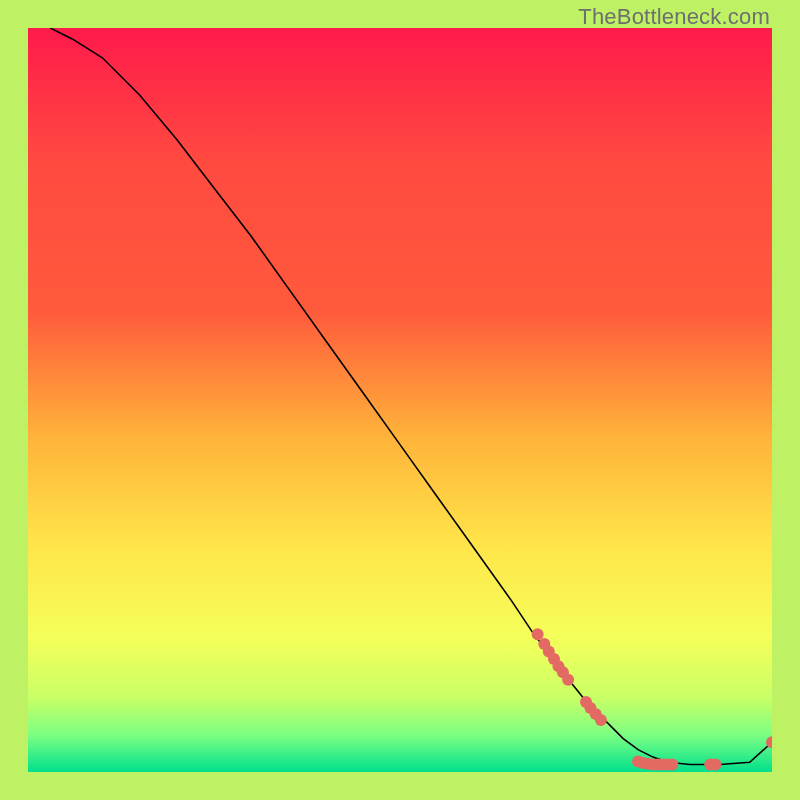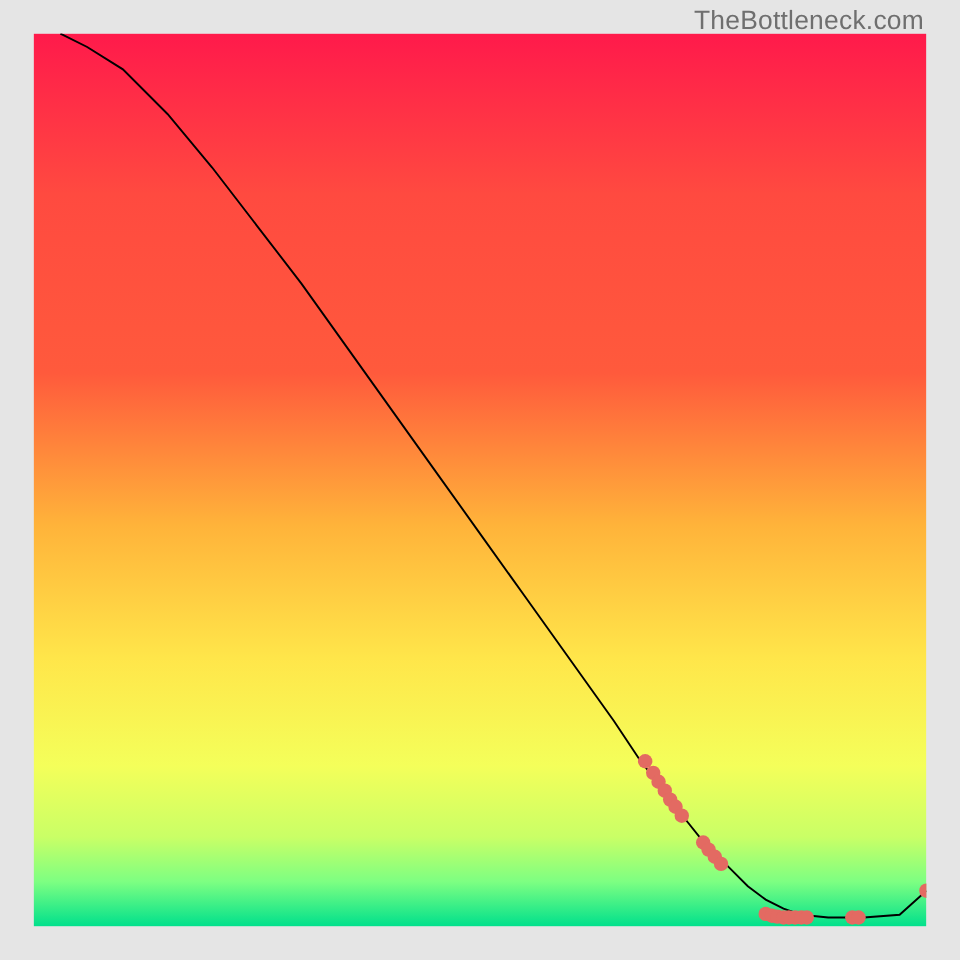--- a/index.html
+++ b/index.html
@@ -8,21 +8,21 @@
     width: 800px;
     height: 800px;
     background: #000;
     overflow: hidden;
     font-family: Arial, Helvetica, sans-serif;
   }
   .stage {
     position: relative;
     width: 800px;
     height: 800px;
-    background: #e5e5e5;
+    background: #bef264;
   }
   .plot {
     position: absolute;
     left: 28px;
     top: 28px;
     width: 744px;
     height: 744px;
     
   }
   .plot svg {

